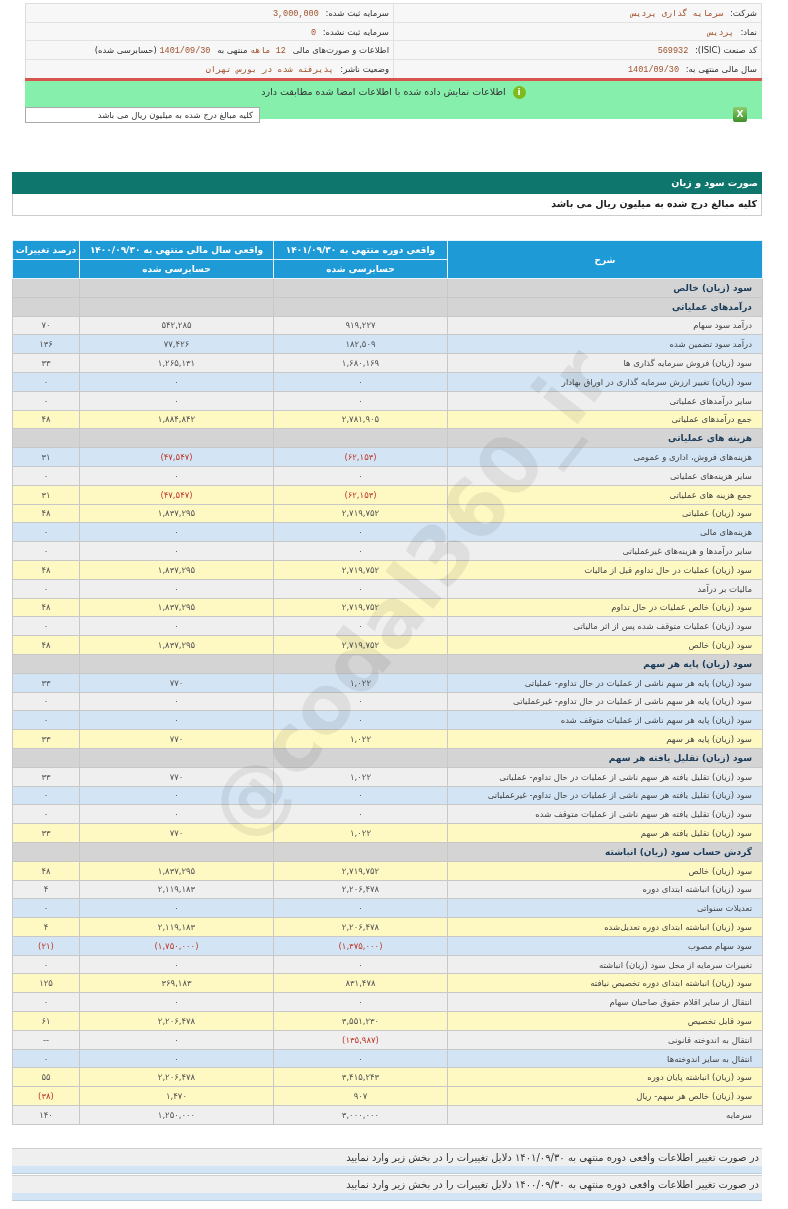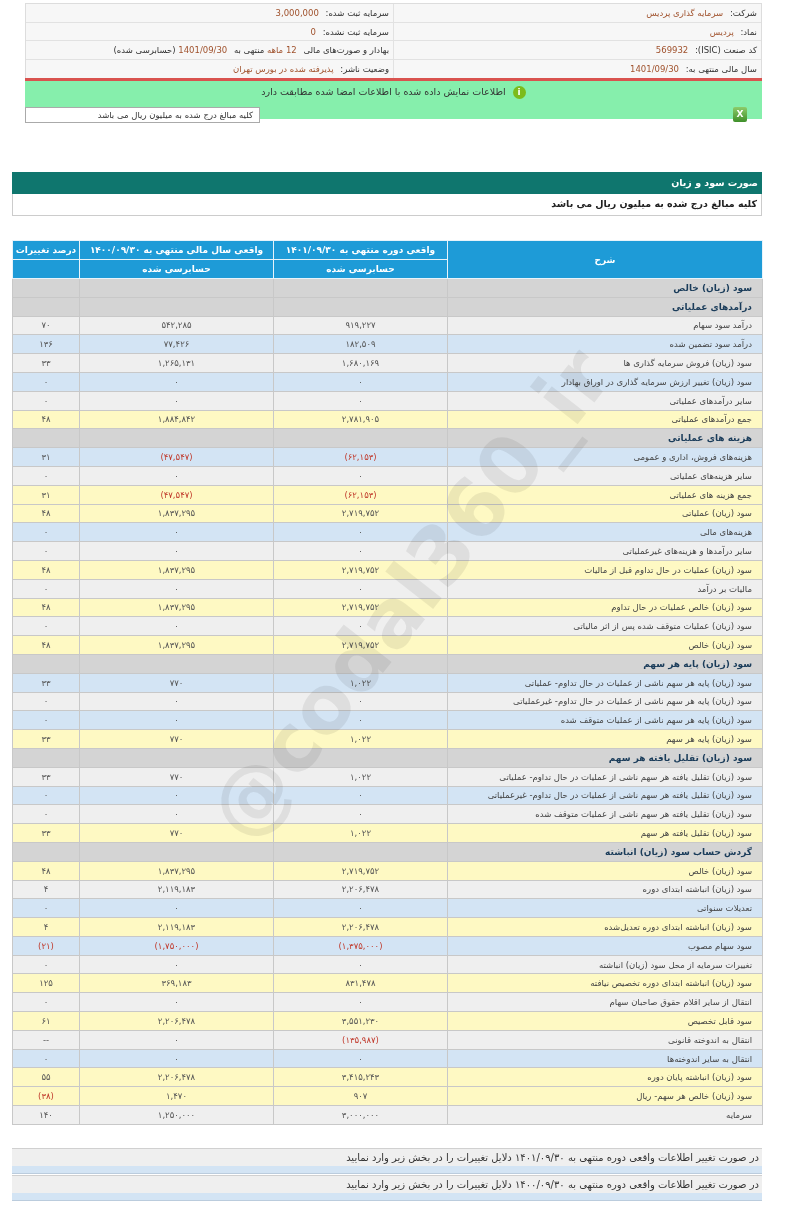--- a/index.html
+++ b/index.html
@@ -5,21 +5,21 @@
   * { box-sizing: border-box; margin: 0; padding: 0; }
   html, body { width: 788px; height: 1209px; background: #fff; overflow: hidden; }
   body { font-family: "DejaVu Sans", sans-serif; font-size: 9px; color: #333; position: relative; }
 
   
   .info { position: absolute; left: 25px; top: 3px; width: 737px; border: 1px solid #ddd; background: #f7f7f7; }
   .info-row { display: flex; height: 18.5px; border-bottom: 1px solid #e2e2e2; direction: rtl; }
   .info-row:last-child { border-bottom: none; }
   .info-cell { flex: 1; padding: 0 4px; line-height: 18px; font-size: 8.5px; color: #333; white-space: nowrap; overflow: hidden; }
   .info-cell + .info-cell { border-right: 1px solid #e2e2e2; }
-  .info-val { color: #a0522d; margin-right: 4px; }
+  .info-val { color: #a0522d; margin-right: 4px; font-family: Liberation Mono, monospace; }
   .redbar { position: absolute; left: 25px; top: 78px; width: 737px; height: 3px; background: #d9534f; }
   .greenbar { position: absolute; left: 25px; top: 81px; width: 737px; height: 38px; background: #86efac; direction: rtl; text-align: center; line-height: 22px; font-size: 9.5px; color: #333; }
   .info-icon { display: inline-block; width: 13px; height: 13px; border-radius: 50%; background: #7cbb1b; color: #fff; font-size: 9px; line-height: 13px; text-align: center; vertical-align: middle; margin-left: 4px; font-weight: bold; }
   .excel { position: absolute; left: 733px; top: 107px; width: 14px; height: 15px; background: linear-gradient(#8dcc6a, #3f8f2a); border-radius: 2px; color: #fff; font-size: 9px; font-weight: bold; text-align: center; line-height: 15px; }
   .unit-box { position: absolute; left: 25px; top: 107px; width: 235px; height: 16px; border: 1px solid #aaa; background: #fff; direction: rtl; font-size: 8.5px; line-height: 14px; padding-right: 6px; color: #333; }
 
   
   .sec-title { position: absolute; left: 12px; top: 172px; width: 750px; height: 22px; background: #0f766e; color: #fff; direction: rtl; font-size: 9.5px; line-height: 22px; padding-right: 4px; font-weight: bold; }
   .sec-sub { position: absolute; left: 12px; top: 194px; width: 750px; height: 22px; background: #fff; border: 1px solid #ccc; border-top: none; direction: rtl; font-size: 9.5px; font-weight: bold; line-height: 20px; padding-right: 4px; color: #222; }
 
@@ -66,21 +66,21 @@
       <span>سرمایه ثبت نشده:</span>
       <span class="info-val">0</span>
     </div>
   </div>
   <div class="info-row">
     <div class="info-cell">
       <span>کد صنعت (ISIC):</span>
       <span class="info-val">569932</span>
     </div>
     <div class="info-cell">
-      <span>بهادار و صورت‌های مالی</span>
+      <span>اطلاعات و صورت‌های مالی</span>
       <span class="info-val">12 ماهه</span>
       <span>منتهی به</span>
       <span class="info-val">1401/09/30</span>
       <span>(حسابرسی شده)</span>
     </div>
   </div>
   <div class="info-row">
     <div class="info-cell">
       <span>سال مالی منتهی به:</span>
       <span class="info-val">1401/09/30</span>

